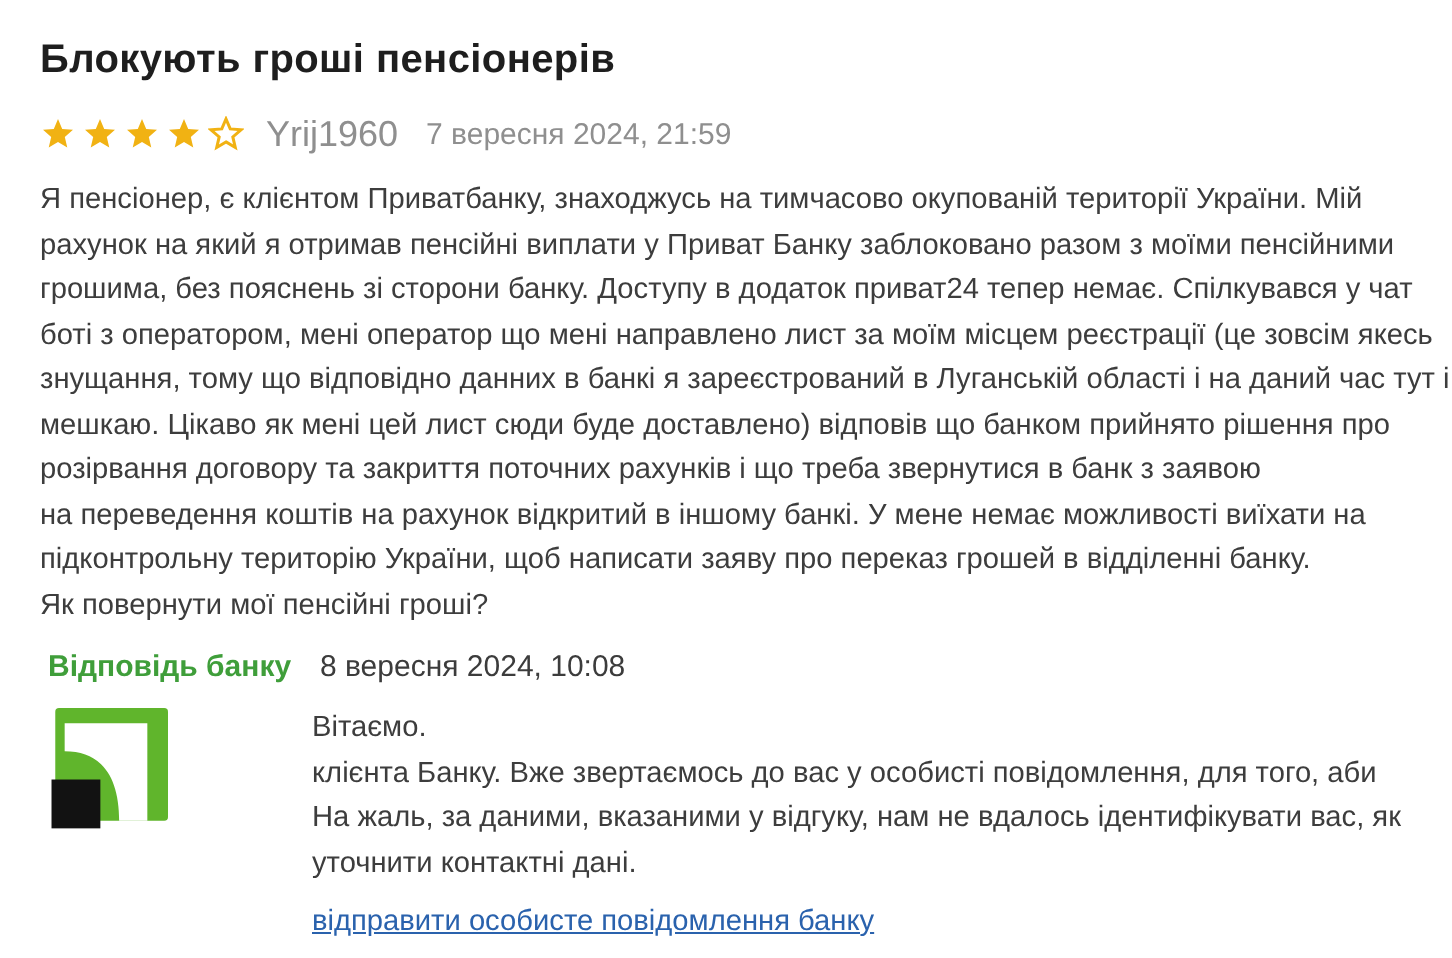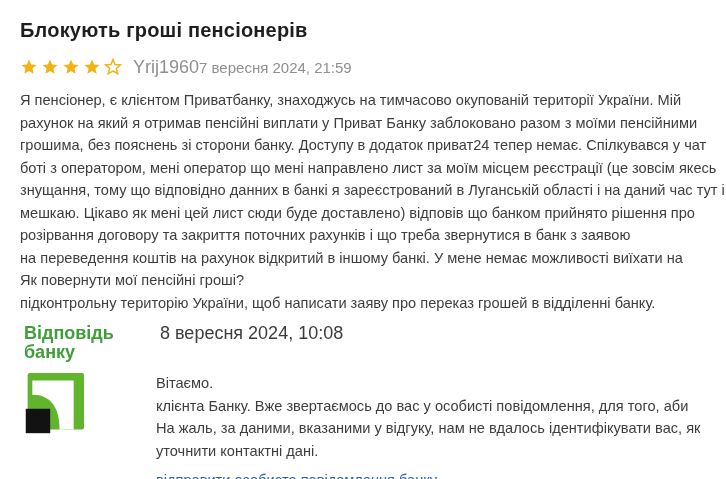--- a/index.html
+++ b/index.html
@@ -12,25 +12,25 @@
   .title{
     font-size:20px;font-weight:700;color:#1e1e1e;margin:0;
     line-height:24px;letter-spacing:.2px;
   }
   .meta{display:flex;align-items:center;margin-top:15px;height:20px;}
   .stars{display:flex;gap:3px;align-items:center;}
   .star{width:18px;height:18px;display:block;}
   .star.filled path{fill:var(--star);}
   .star.empty path{fill:none;stroke:var(--star);stroke-width:2px;}
   .author{margin-left:11px;color:var(--muted);font-size:18px;}
-  .review-date{color:var(--muted);font-size:15px;}
+  .review-date{margin-left:14px;color:var(--muted);font-size:15px;}
   .review-body{margin-top:12px;font-size:14.6px;line-height:22.5px;color:var(--text);}
   .review-body .line{white-space:nowrap;}
   .reply{margin-top:10px;}
-  .reply-head{display:flex;align-items:baseline;font-size:18px;line-height:19px;}
+  .reply-head{display:flex;align-items:baseline;font-size:15px;line-height:19px;}
   .reply-label{color:var(--green-label);font-weight:700;margin-left:4px;width:136px;flex:0 0 136px;box-sizing:border-box;}
   .reply-date{color:#3c3c3c;}
   .reply-main{display:flex;margin-top:10px;}
   .logo-wrap{width:136px;flex:0 0 136px;padding-left:2px;box-sizing:border-box;}
   .reply-text{font-size:14.6px;line-height:22.5px;color:var(--text);}
   .reply-text .line{white-space:nowrap;}
   .pm-link{
     display:inline-block;margin-top:7px;
     color:var(--link-blue);text-decoration:underline;
     font-size:14.6px;cursor:pointer;
@@ -67,22 +67,22 @@
 
   <div class="review-body">
     <div class="line">Я пенсіонер, є клієнтом Приватбанку, знаходжусь на тимчасово окупованій території України. Мій</div>
     <div class="line">рахунок на який я отримав пенсійні виплати у Приват Банку заблоковано разом з моїми пенсійними</div>
     <div class="line">грошима, без пояснень зі сторони банку. Доступу в додаток приват24 тепер немає. Спілкувався у чат</div>
     <div class="line">боті з оператором, мені оператор що мені направлено лист за моїм місцем реєстрації (це зовсім якесь</div>
     <div class="line">знущання, тому що відповідно данних в банкі я зареєстрований в Луганській області і на даний час тут і</div>
     <div class="line">мешкаю. Цікаво як мені цей лист сюди буде доставлено) відповів що банком прийнято рішення про</div>
     <div class="line">розірвання договору та закриття поточних рахунків і що треба звернутися в банк з заявою</div>
     <div class="line">на переведення коштів на рахунок відкритий в іншому банкі. У мене немає можливості виїхати на</div>
+    <div class="line">підконтрольну територію України, щоб написати заяву про переказ грошей в відділенні банку.</div>
     <div class="line">Як повернути мої пенсійні гроші?</div>
-    <div class="line">підконтрольну територію України, щоб написати заяву про переказ грошей в відділенні банку.</div>
   </div>
 
   <div class="reply">
 
     <div class="reply-head">
       <span class="reply-label">Відповідь банку</span>
       <span class="reply-date">8 вересня 2024, 10:08</span>
     </div>
 
     <div class="reply-main">

